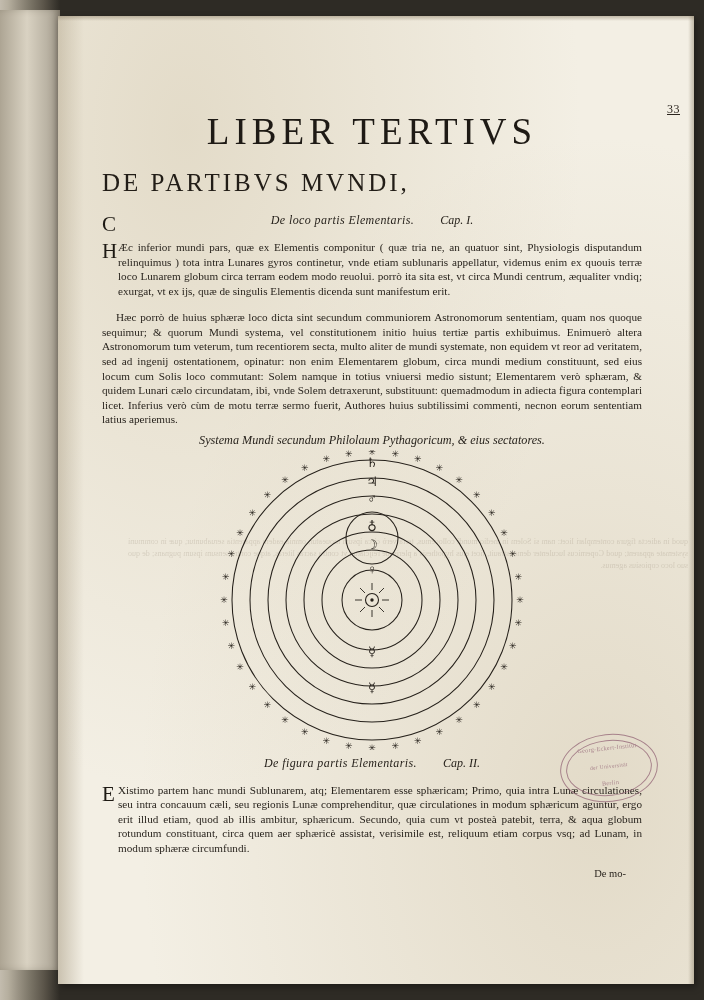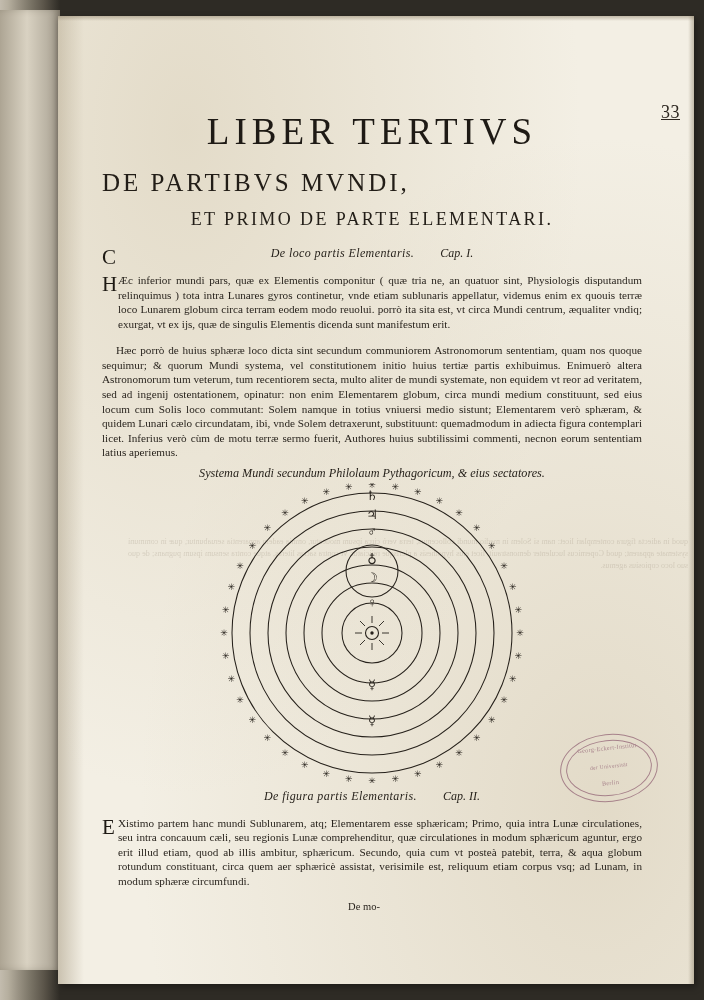--- a/index.html
+++ b/index.html
@@ -95,21 +95,21 @@
     left: 44px;
     top: 78px;
     width: 540px;
     color: #241f19;
   }
 
   .folio {
     position: absolute;
     right: 14px;
     top: 86px;
-    font-size: 18px;
+    font-size: 12px;
     letter-spacing: 0.5px;
     color: #2b251e;
     text-decoration: underline;
   }
 
   h1.title {
     margin: 16px;
     font-size: 37px;
     letter-spacing: 5px;
     text-align: center;
@@ -214,21 +214,21 @@
     content: "";
     position: absolute;
     left: 5px; top: 5px; right: 5px; bottom: 5px;
     border: 1px solid #8f5f72;
     border-radius: 50%;
   }
 
   .catchword {
     margin-top: 12px;
     font-size: 10.5px;
-    text-align: center;
+    text-align: right;
     padding-right: 16px;
     color: #241f19;
   }
 
   
   .ghost {
     position: absolute;
     left: 70px;
     top: 520px;
     width: 560px;
@@ -297,21 +297,20 @@
       quod in adiecta figura contemplari licet: nam si Solem in medio mundi collocemus, terra verò circa
       ipsum moueatur, omnia eadem apparentia seruabuntur, quæ in communi systemate apparent; quod
       Copernicus luculenter demonstrauit, licet eius hypothesis a plerisque reijciatur, vt contra sacras
       literas, atque contra sensum ipsum pugnans; de quo suo loco copiosius agemus.
     </div>
 
     <div class="content">
 
       <h1 class="title">LIBER TERTIVS</h1>
       <h2 class="subtitle">DE PARTIBVS MVNDI,</h2>
-      <h3 class="subtitle2">ET PRIMO DE PARTE ELEMENTARI.</h3>
 
       <div class="para dropcap-block" style="margin-top:16px;">
         <span class="dropcap">C</span>
       </div>
 
       <div class="run-head">
         <span class="cap">De loco partis Elementaris.</span><span class="capno">Cap. I.</span>
       </div>
 
       <div class="para dropcap-block">

